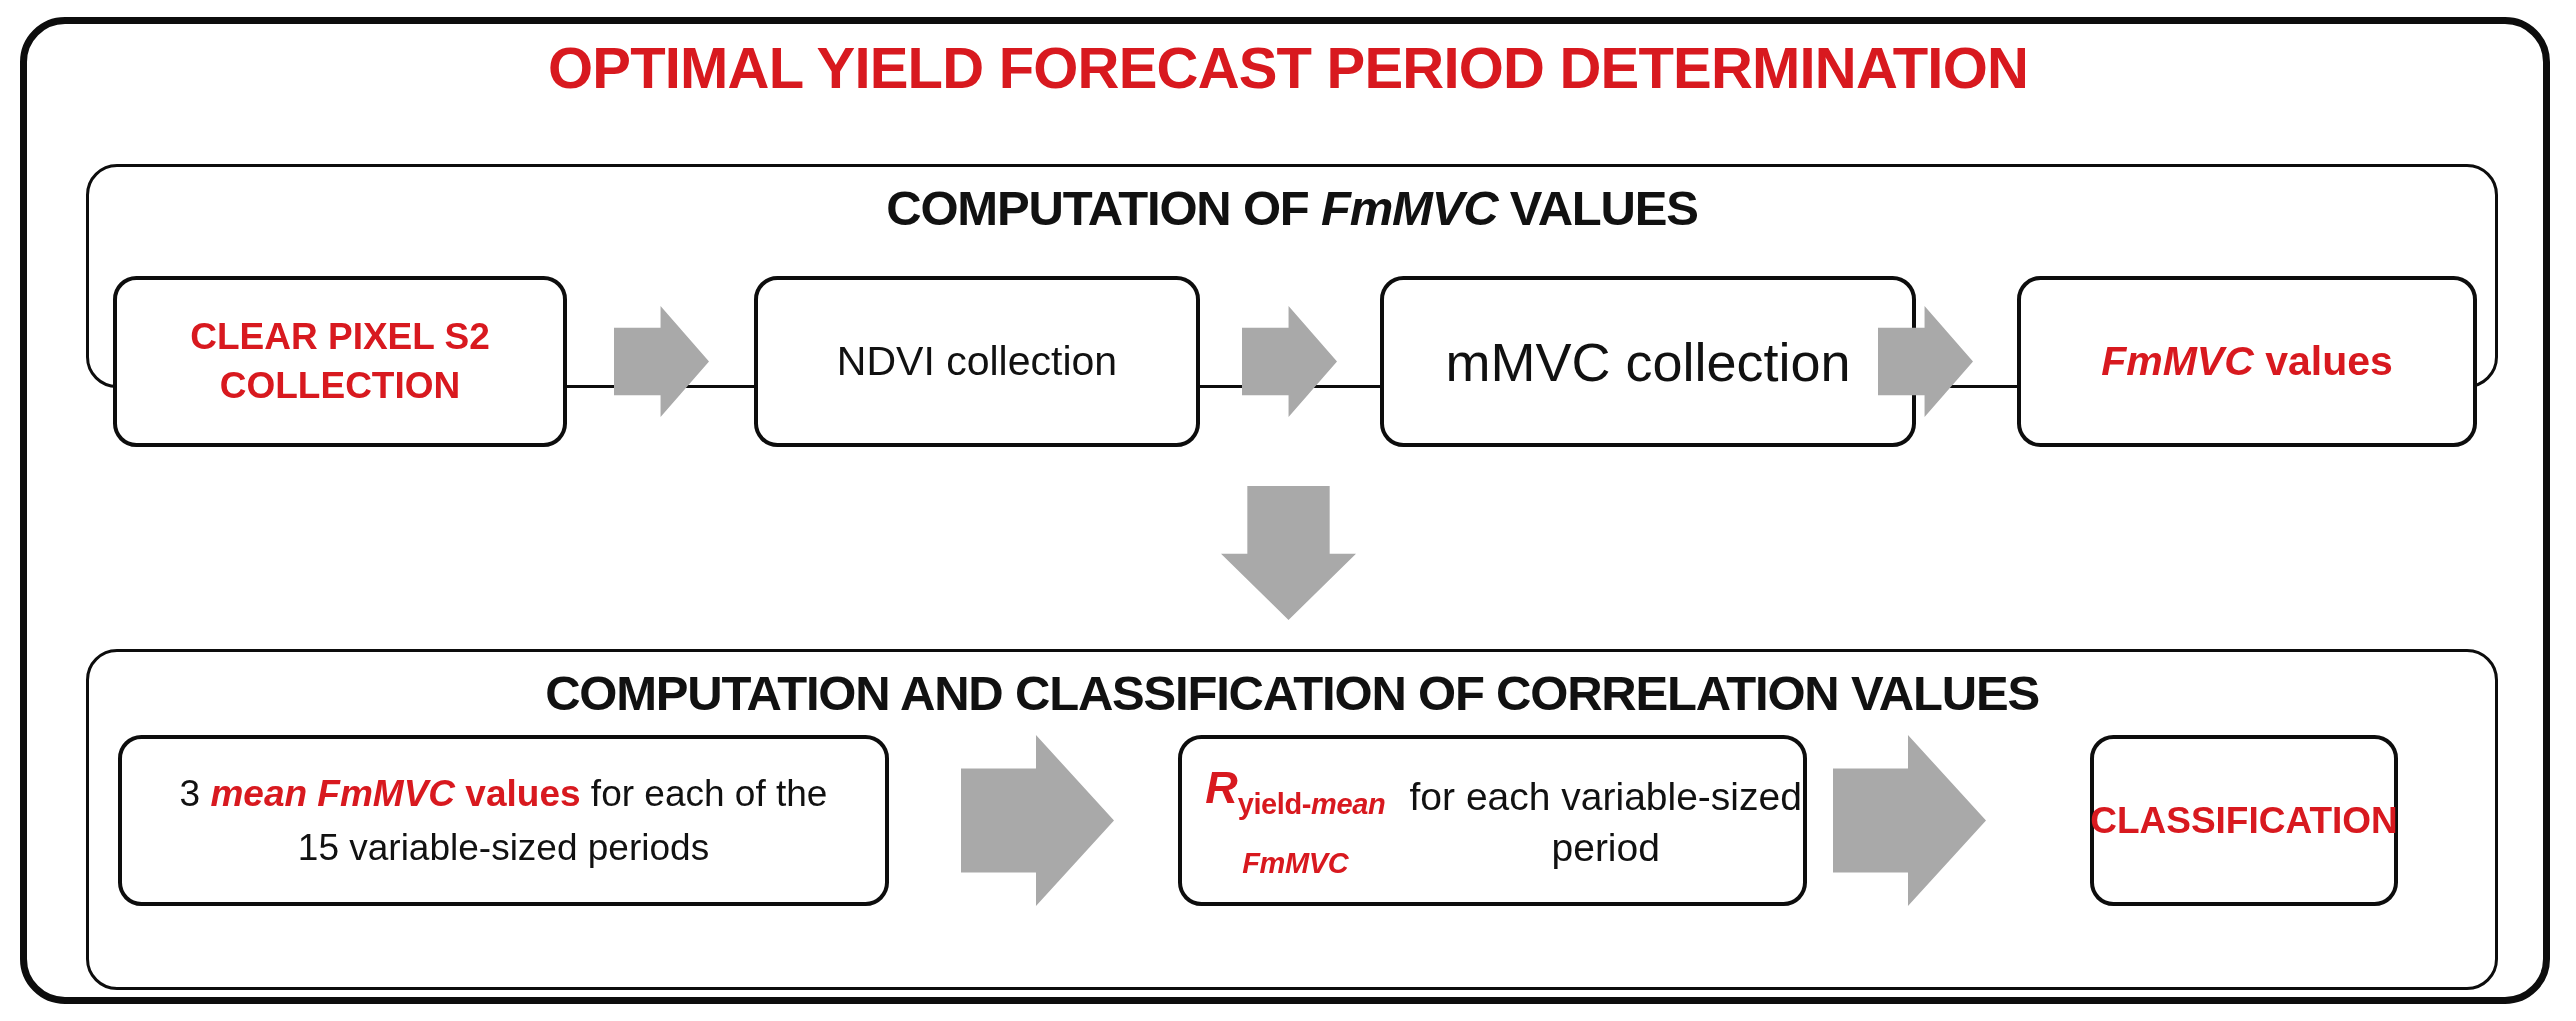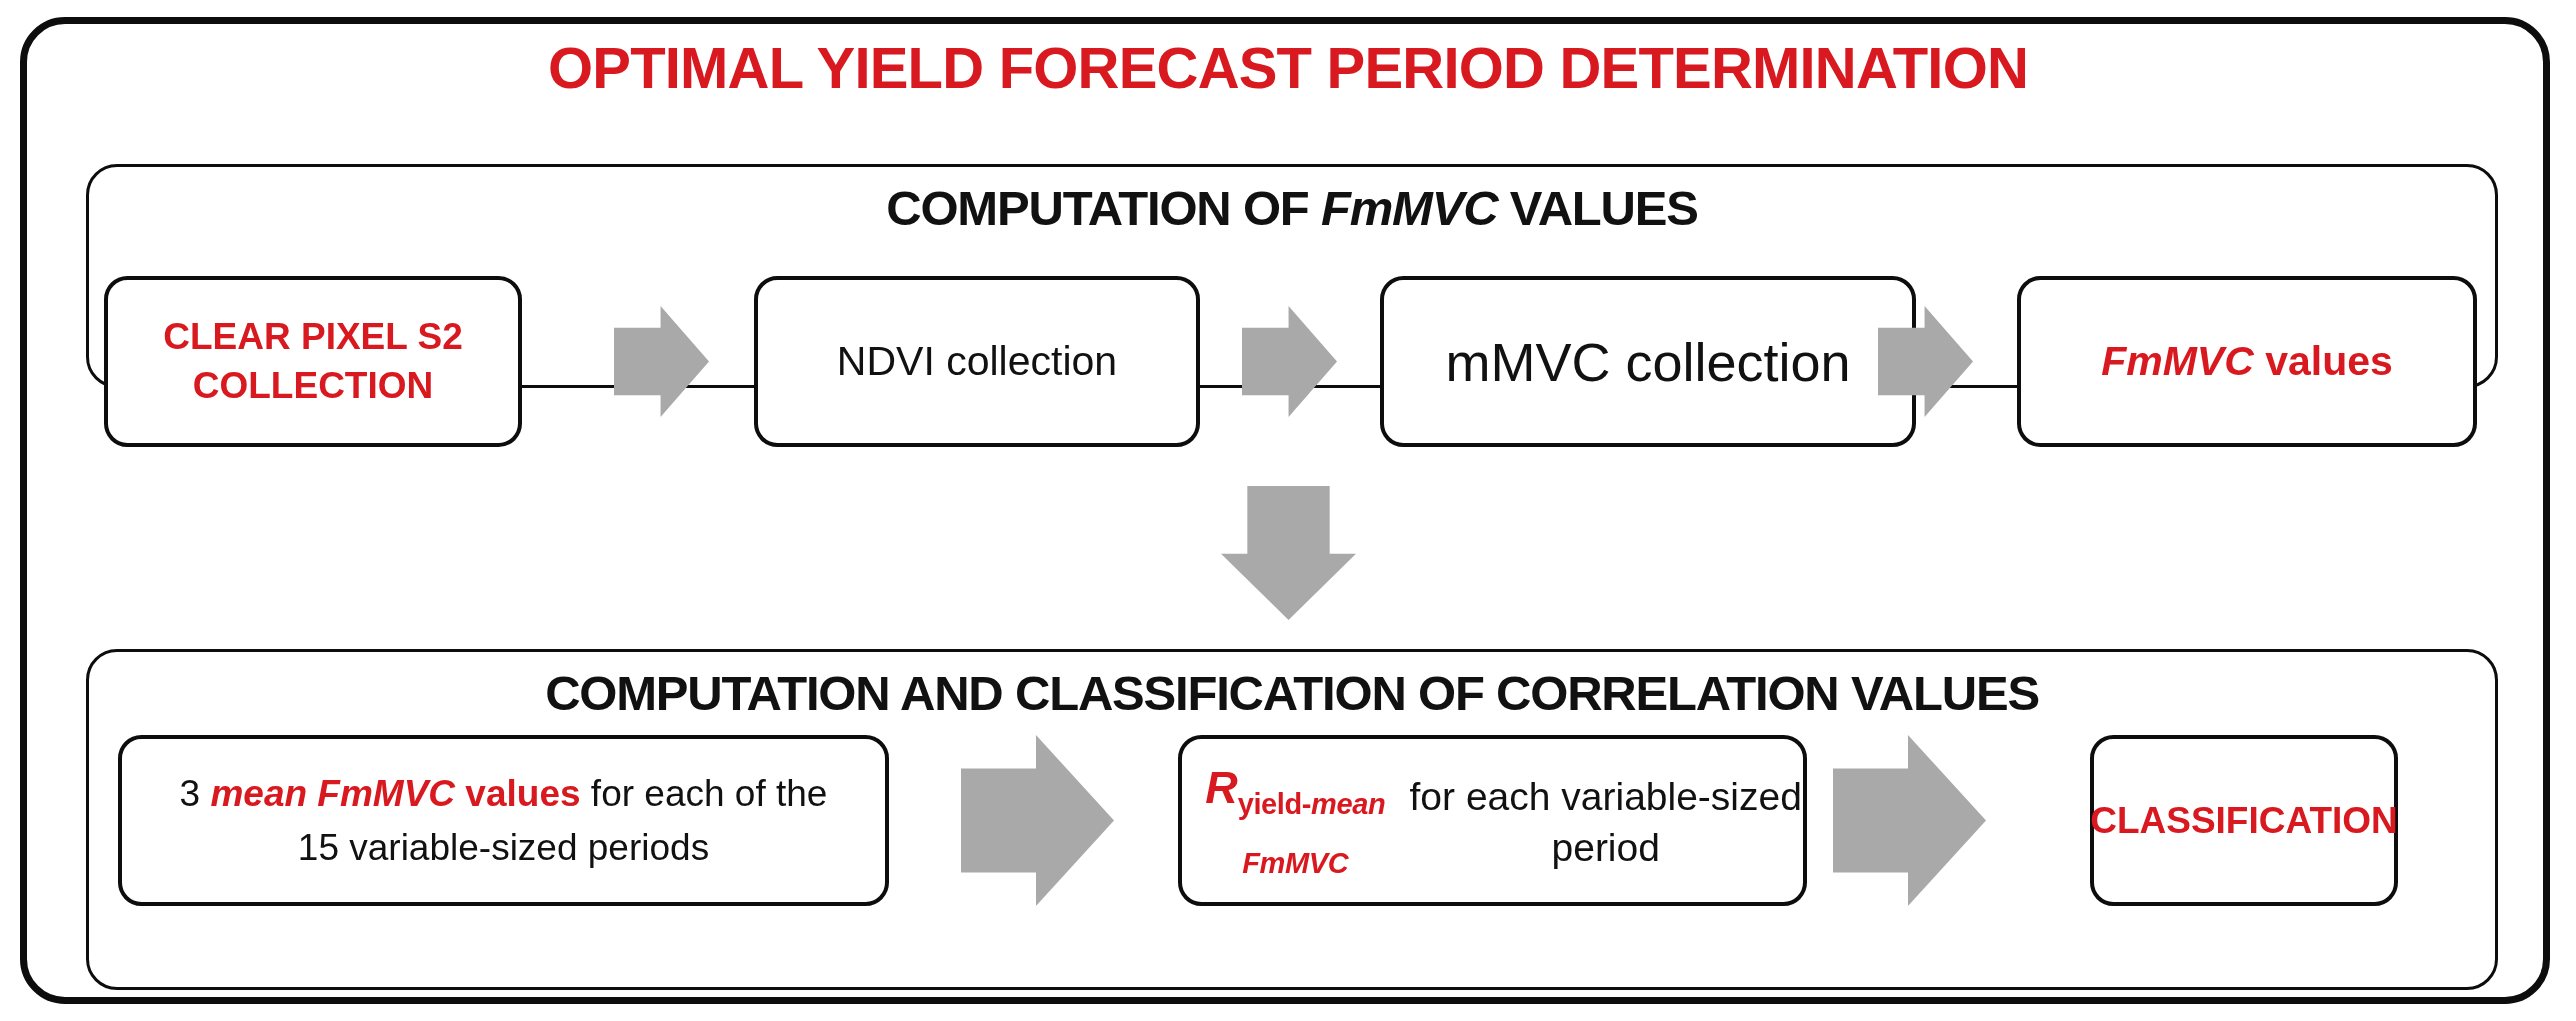--- a/index.html
+++ b/index.html
@@ -58,21 +58,21 @@
     border-radius: 23.4px;
     background: #fff;
     display: flex;
     align-items: center;
     justify-content: center;
     text-align: center;
     white-space: pre-wrap;
   }
   .row1 { top: 276px; }
   .row2 { top: 735px; }
-  .b1 { left: 104px;  width: 418px; font-size: 37px; font-weight: bold; color: var(--red, #d8191f); line-height: 1.3; padding: 0 23.4px; justify-content: center; }
+  .b1 { left: 113px;  width: 454px; font-size: 37px; font-weight: bold; color: var(--red, #d8191f); line-height: 1.3; padding: 0 23.4px; justify-content: center; }
   .b2 { left: 754px;  width: 446px; font-size: 41px; color: #111; }
   .b3 { left: 1380px; width: 536px; font-size: 54px; color: #111; }
   .b4 { left: 2017px; width: 460px; font-size: 41px; font-weight: bold; color: var(--red, #d8191f); }
   .bA { left: 118px;  width: 771px; font-size: 37px; color: #111; line-height: 1.45; padding: 0 15.6px; }
   .bB { left: 1178px; width: 629px; font-size: 39px; color: #111; flex-direction: row; line-height: 1.3; }
   .bC { left: 2090px; width: 308px; font-size: 37px; font-weight: bold; color: var(--red, #d8191f); }
   .it { font-style: italic; }
   .bd { font-weight: bold; }
   .red { color: var(--red, #d8191f); }
   .r-sym { font-size: 45px; font-weight: bold; font-style: italic; color: var(--red, #d8191f); }

